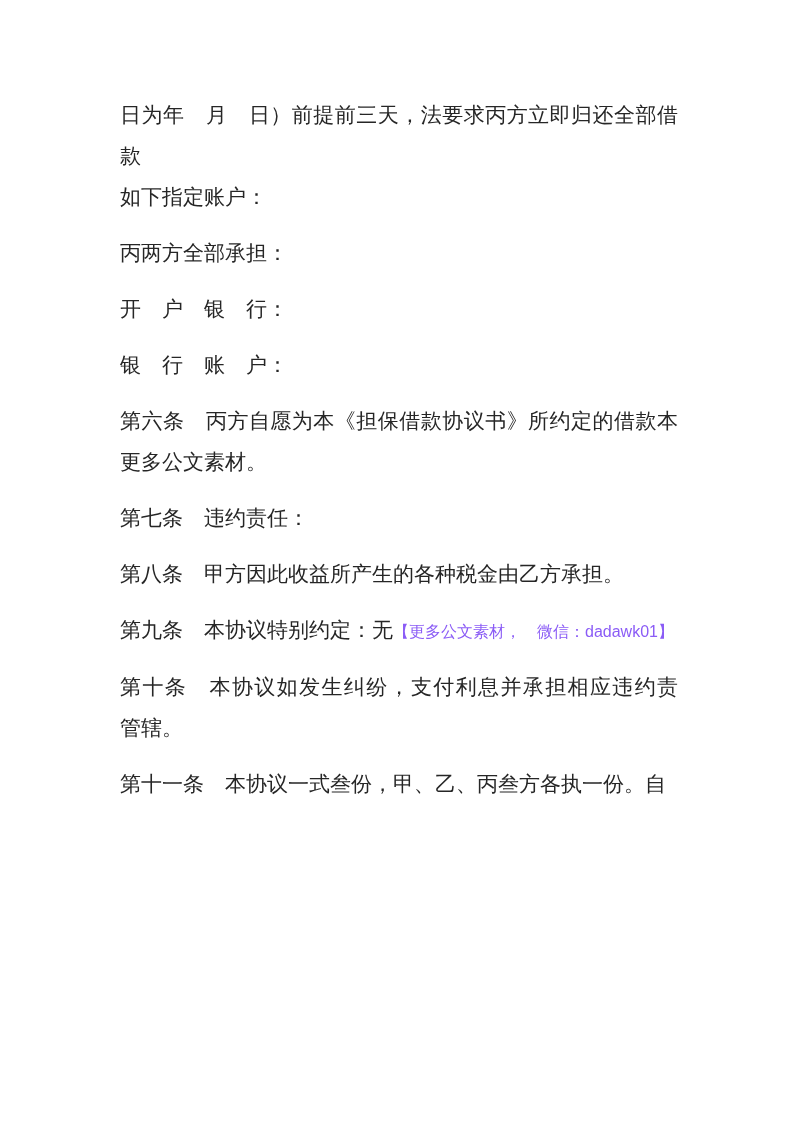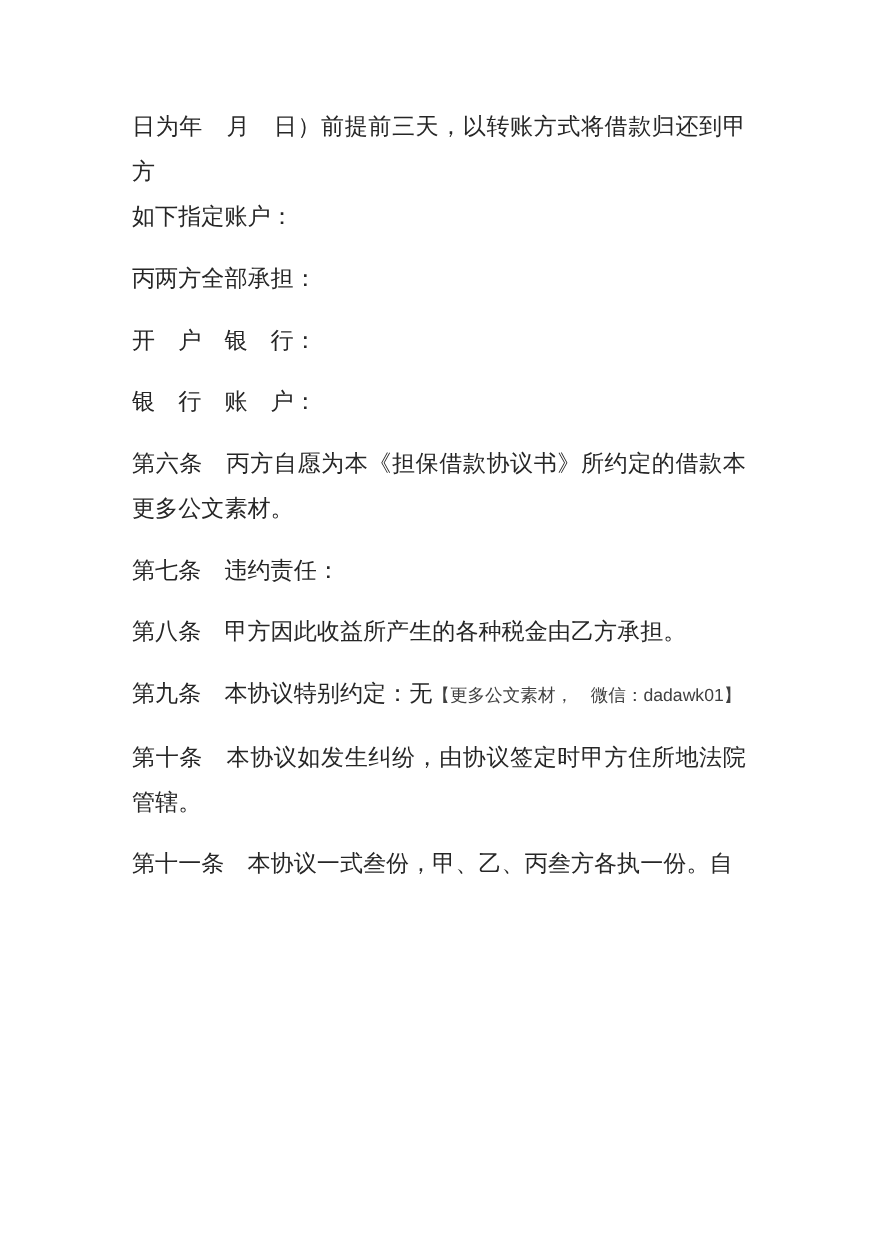--- a/index.html
+++ b/index.html
@@ -27,30 +27,30 @@
   
   .line.fill {
     text-align: justify;
     text-align-last: justify;
     text-justify: inter-character;
   }
 
   .promo {
     font-family: "Liberation Sans", "DejaVu Sans", sans-serif;
     font-size: 16px;
-    color: #404040;
+    color: #8b5cf6;
   }
 </style>
 </head>
 <body>
 
 <div class="page">
   <div class="doc">
       <div class="para">
-        <div class="line fill">日为年　月　日）前提前三天，以转账方式将借款归还到甲方</div>
+        <div class="line fill">日为年　月　日）前提前三天，法要求丙方立即归还全部借款</div>
         <div class="line">如下指定账户：</div>
       </div>
       <div class="para">
         <div class="line">丙两方全部承担：</div>
       </div>
       <div class="para">
         <div class="line">开　户　银　行：</div>
       </div>
       <div class="para">
         <div class="line">银　行　账　户：</div>
@@ -62,20 +62,20 @@
       <div class="para">
         <div class="line">第七条　违约责任：</div>
       </div>
       <div class="para">
         <div class="line">第八条　甲方因此收益所产生的各种税金由乙方承担。</div>
       </div>
       <div class="para">
         <div class="line"><span>第九条　本协议特别约定：无</span><span class="promo">【更多公文素材，　微信：dadawk01】</span></div>
       </div>
       <div class="para">
-        <div class="line fill">第十条　本协议如发生纠纷，由协议签定时甲方住所地法院</div>
+        <div class="line fill">第十条　本协议如发生纠纷，支付利息并承担相应违约责</div>
         <div class="line">管辖。</div>
       </div>
       <div class="para">
         <div class="line">第十一条　本协议一式叁份，甲、乙、丙叁方各执一份。自</div>
       </div>
     </div>
 </div>
 
 </body></html>

